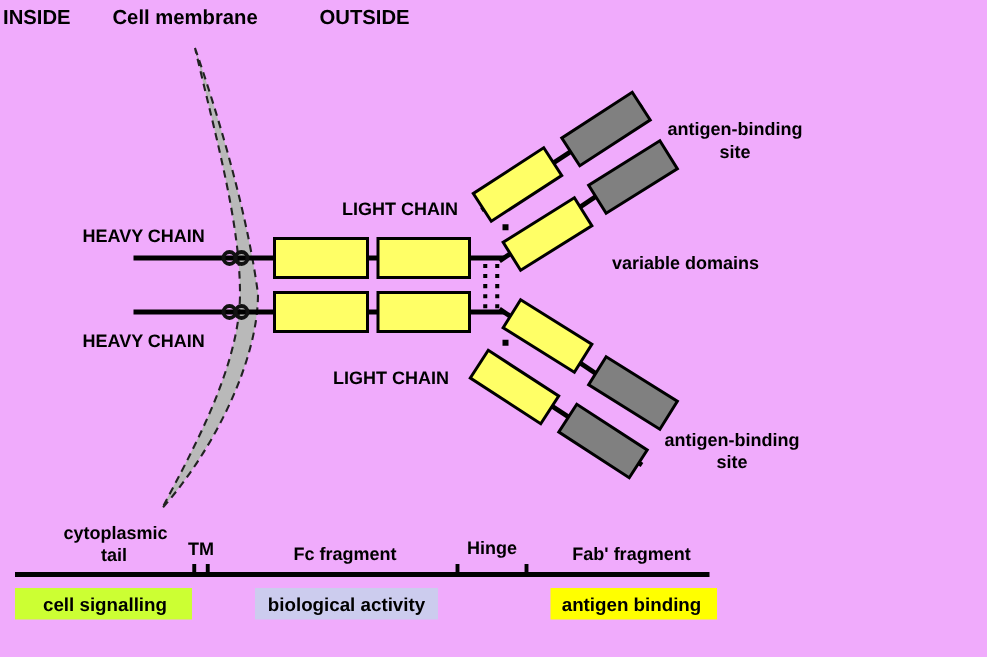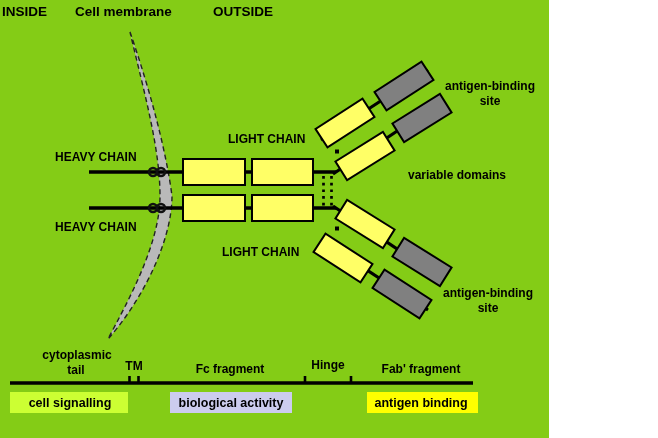--- a/index.html
+++ b/index.html
@@ -1,16 +1,16 @@
 <!DOCTYPE html>
 <html><head>
 <meta charset="utf-8">
 <style>
   html,body{margin:0;padding:0;background:#ffffff;}
-  .stage{position:relative;width:549px;height:438px;background:#84cc16;overflow:hidden;
+  .stage{position:relative;width:658px;height:438px;background:#f0abfc;overflow:hidden;
          font-family:"Liberation Sans", sans-serif;}
   svg text{font-family:"Liberation Sans", sans-serif;font-weight:bold;fill:#000;}
   .t-header{font-size:13.5px;}
   .t-label{font-size:12px;}
   .t-legend{font-size:12.5px;}
 </style>
 </head>
 <body>
 
 <div class="stage">

